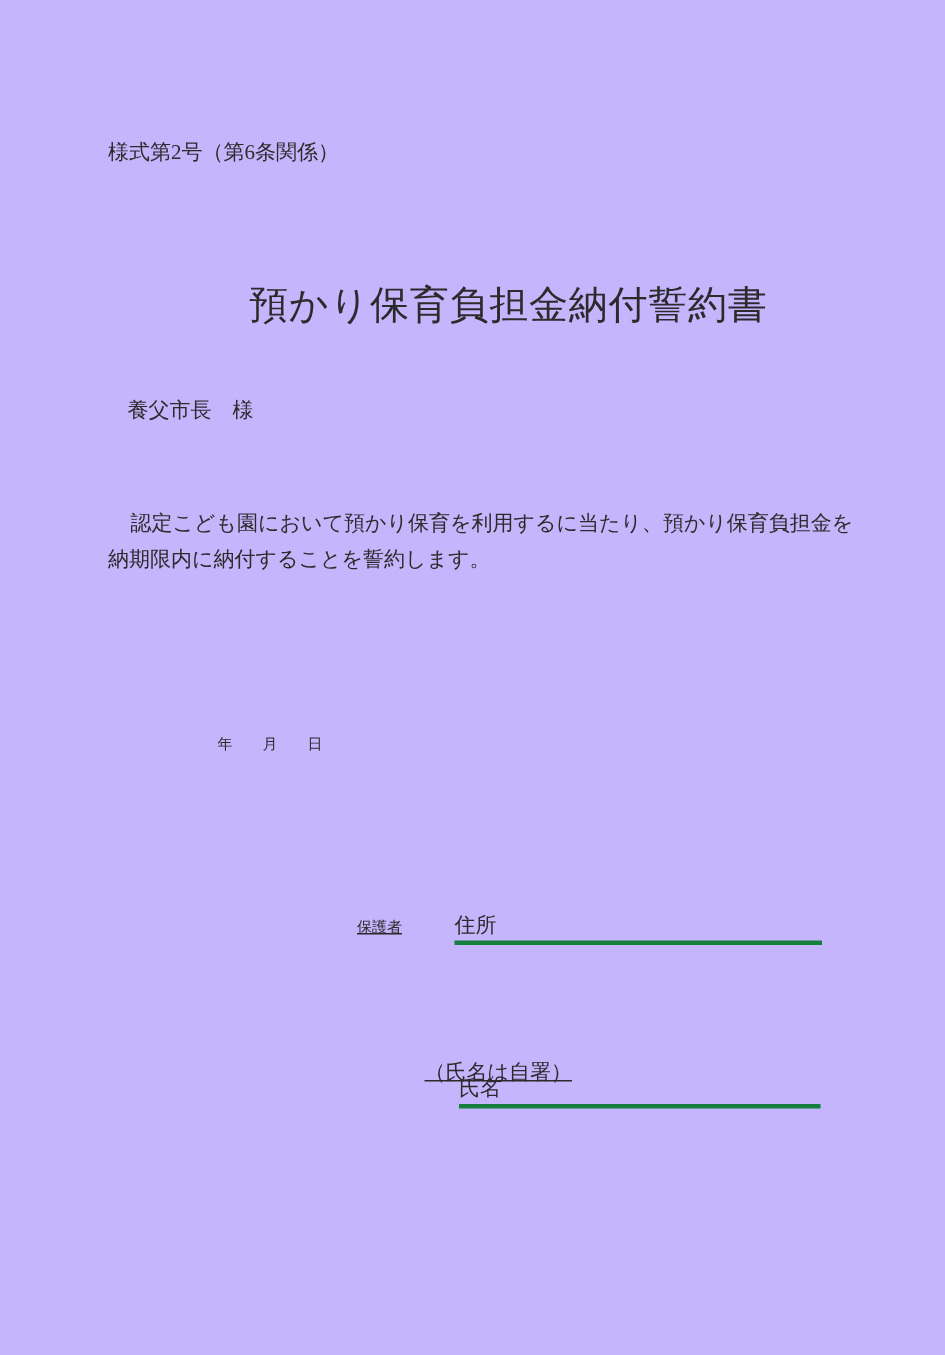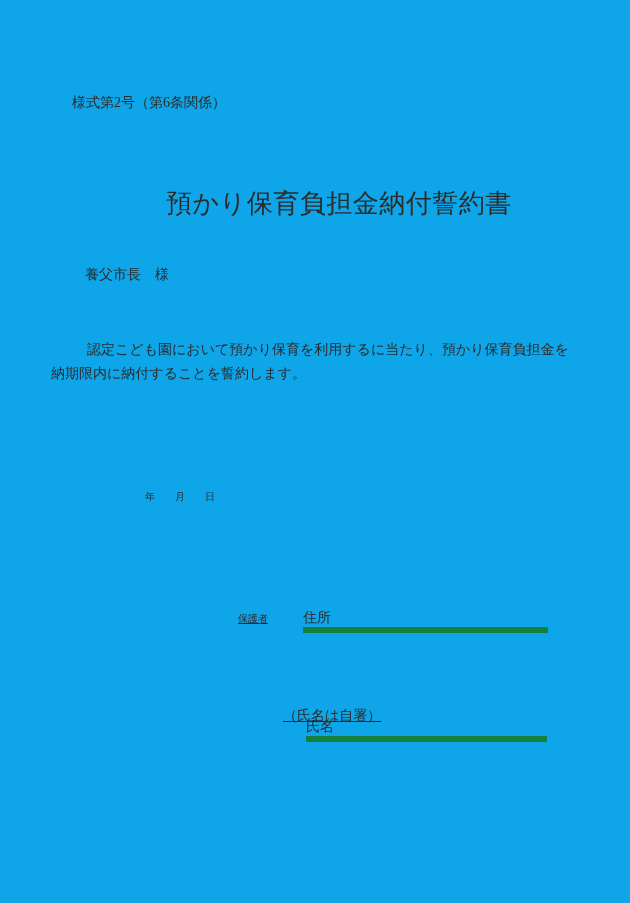--- a/index.html
+++ b/index.html
@@ -4,21 +4,21 @@
 <style>
   html, body {
     margin: 0;
     padding: 0;
     background: #ffffff;
   }
   .page {
     position: relative;
     width: 630px;
     height: 903px;
-    background: #0ea5e9;
+    background: #c4b5fd;
     overflow: hidden;
     font-family: "Liberation Serif", "DejaVu Serif", serif;
     color: #2b2b2b;
   }
   .abs { position: absolute; white-space: pre; }
 
   .form-number {
     left: 72px;
     top: 93px;
     font-size: 14px;
@@ -38,39 +38,39 @@
     top: 265px;
     font-size: 14px;
     line-height: 20px;
   }
   .body-line {
     font-size: 14px;
     line-height: 20px;
     margin: 0;
   }
   .body-line.l1 { left: 87px; top: 340px; }
-  .body-line.l2 { left: 51px; top: 364px; }
+  .body-line.l2 { left: 72px; top: 364px; }
 
   .date-line {
     left: 145px;
     top: 488px;
     font-size: 10px;
     line-height: 18px;
   }
 
   .guardian-label {
     left: 238px;
     top: 610px;
     font-size: 10px;
     line-height: 18px;
     text-decoration: underline;
   }
   .fill-line {
     display: inline-block;
-    border-bottom: 6px solid #15803d;
+    border-bottom: 3px solid #15803d;
     font-size: 14px;
     line-height: 16px;
     padding-bottom: 1px;
   }
   .address-field {
     left: 303px;
     top: 610px;
     width: 245px;
   }
   .name-field {

